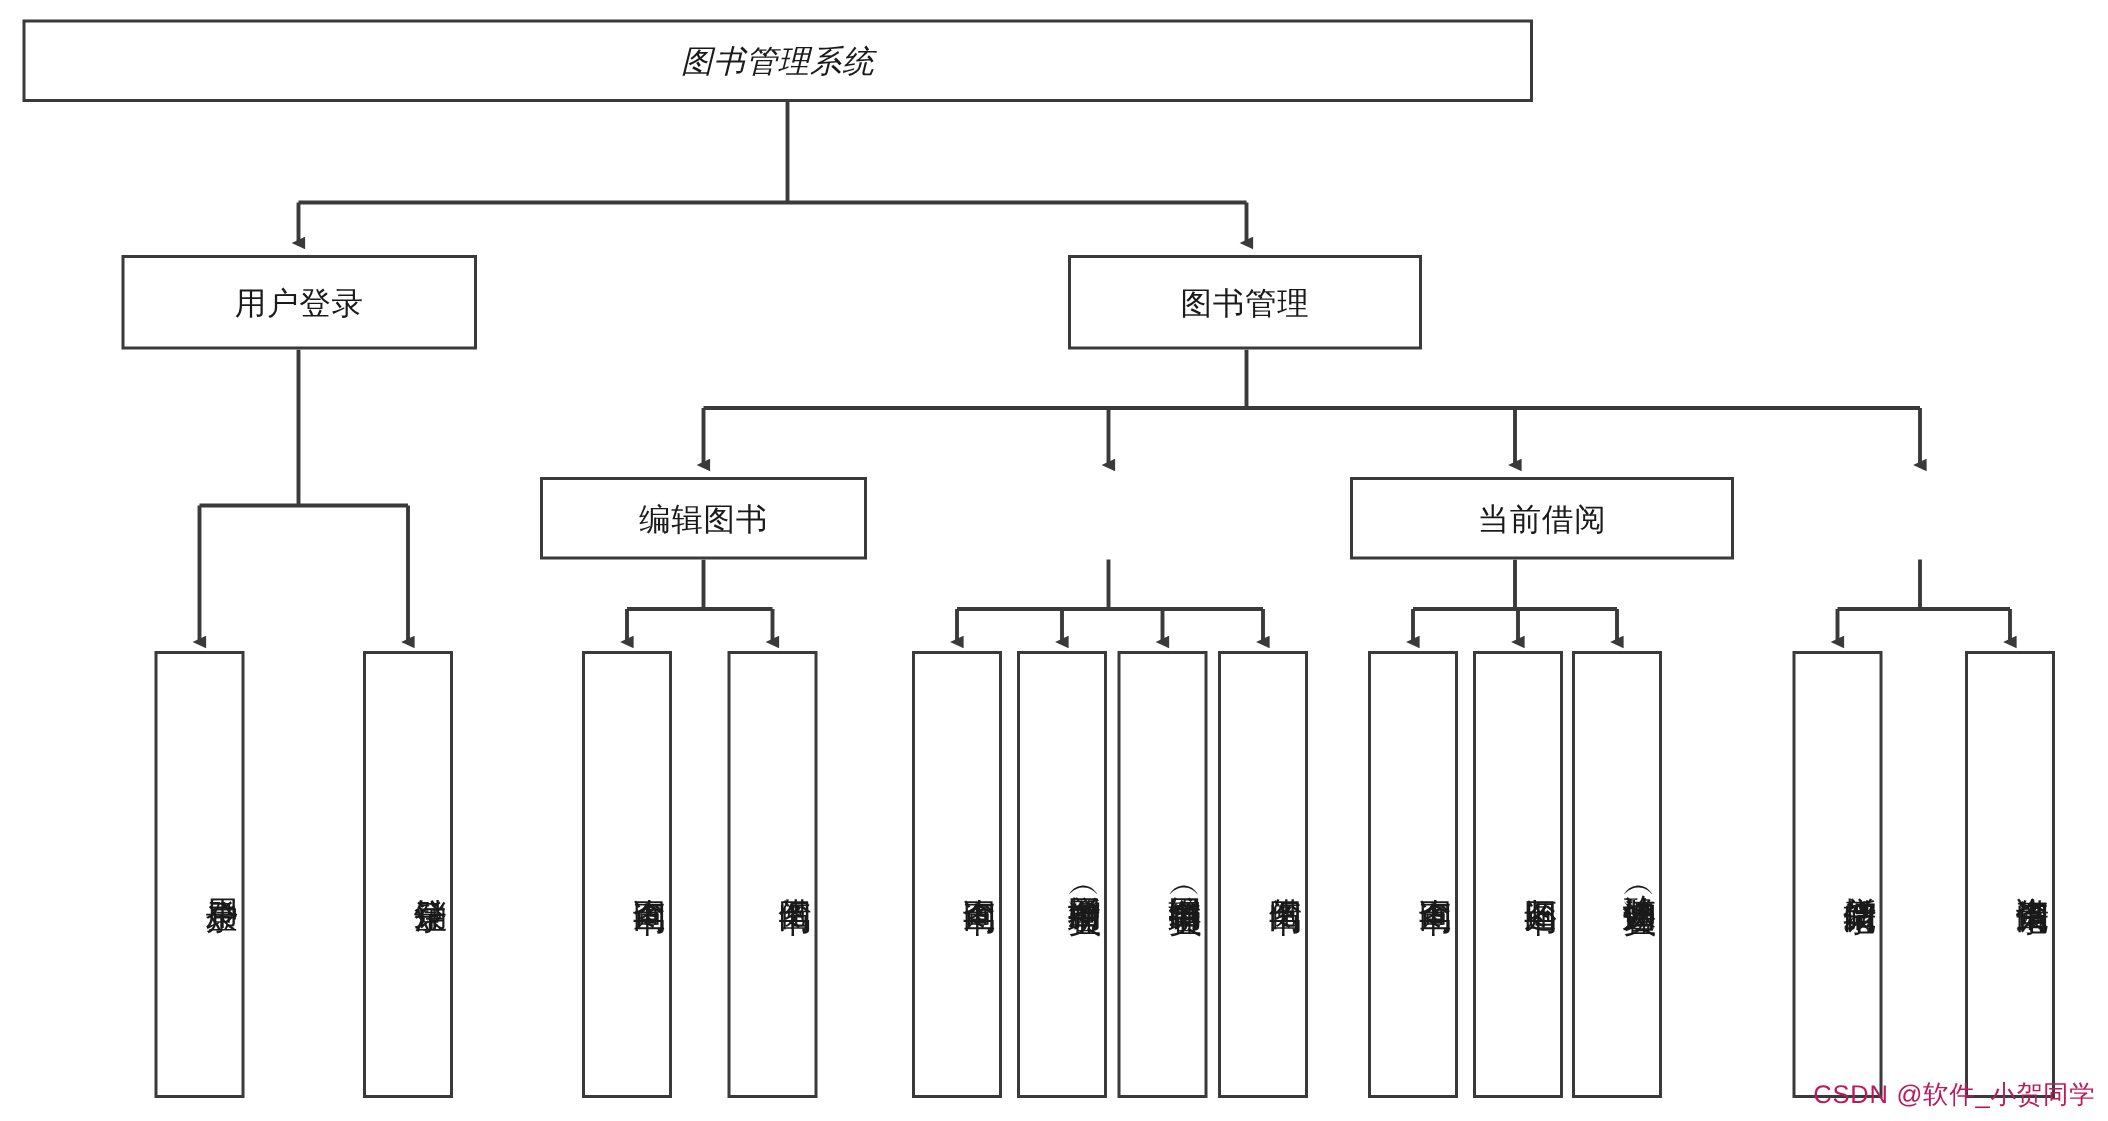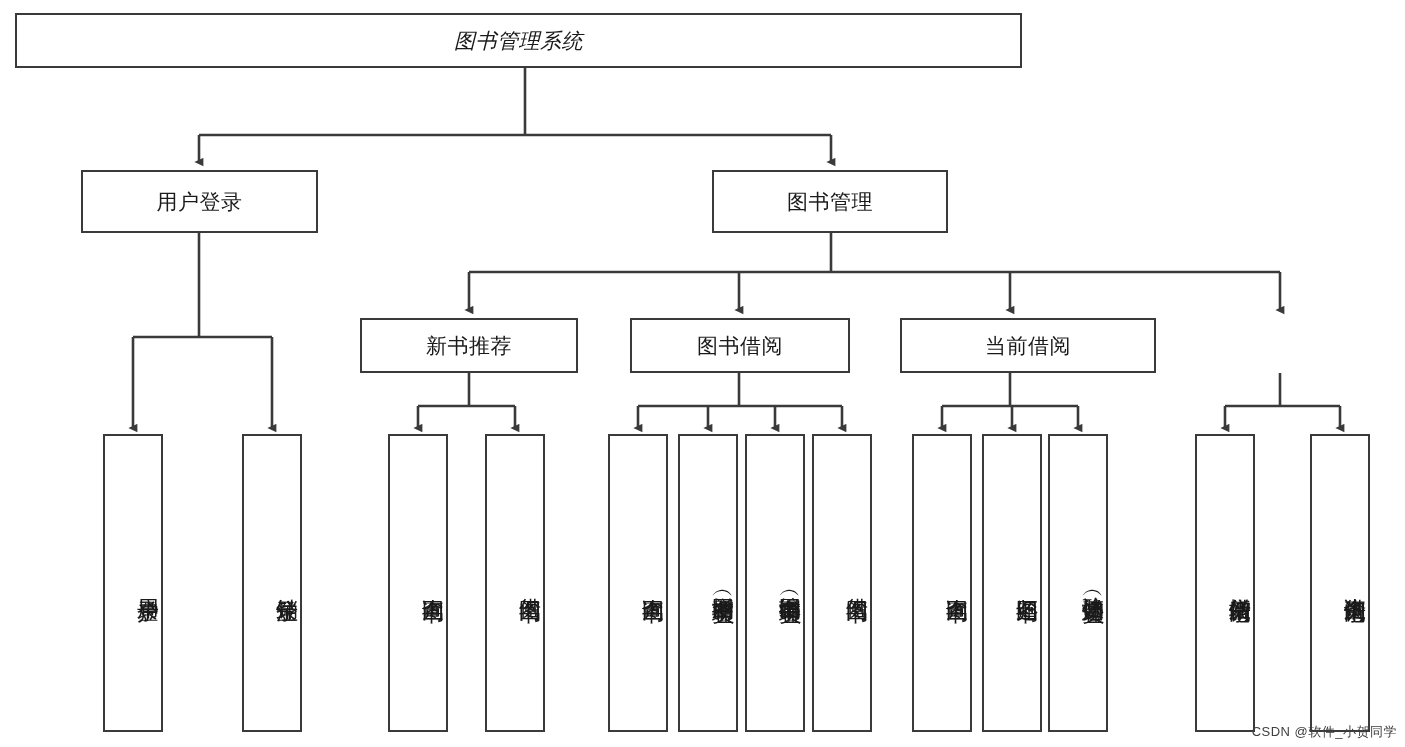--- a/index.html
+++ b/index.html
@@ -55,22 +55,22 @@
     text-orientation: upright;
     white-space: nowrap;
   }
   .node.h .htext {
     white-space: nowrap;
   }
   #watermark {
     position: absolute;
     right: 8px;
     bottom: 6px;
-    font-size: 13px;
-    color: #404040;
+    font-size: 17px;
+    color: #be185d;
     white-space: nowrap;
     letter-spacing: 0.5px;
   }
 </style>
 </head>
 <body>
 
 <div id="canvas">
 
   <svg id="wires" viewBox="0 0 1405 747">
@@ -128,24 +128,21 @@
   </div>
 
   <div class="node h" style="left:81px; top:170px; width:237px; height:63px;">
     <span class="htext">用户登录</span>
   </div>
   <div class="node h" style="left:712px; top:170px; width:236px; height:63px;">
     <span class="htext">图书管理</span>
   </div>
 
   <div class="node h" style="left:360px; top:318px; width:218px; height:55px;">
-    <span class="htext">新书推荐</span>
-  </div>
-  <div class="node h" style="left:630px; top:318px; width:220px; height:55px;">
-    <span class="htext">图书借阅</span>
+    <span class="htext">编辑图书</span>
   </div>
   <div class="node h" style="left:900px; top:318px; width:256px; height:55px;">
     <span class="htext">当前借阅</span>
   </div>
 
   <div class="node v" style="left:103px; top:434px; width:60px; height:298px;">
     <span class="vtext">用户登录</span>
   </div>
   <div class="node v" style="left:242px; top:434px; width:60px; height:298px;">
     <span class="vtext">注销登录</span>

